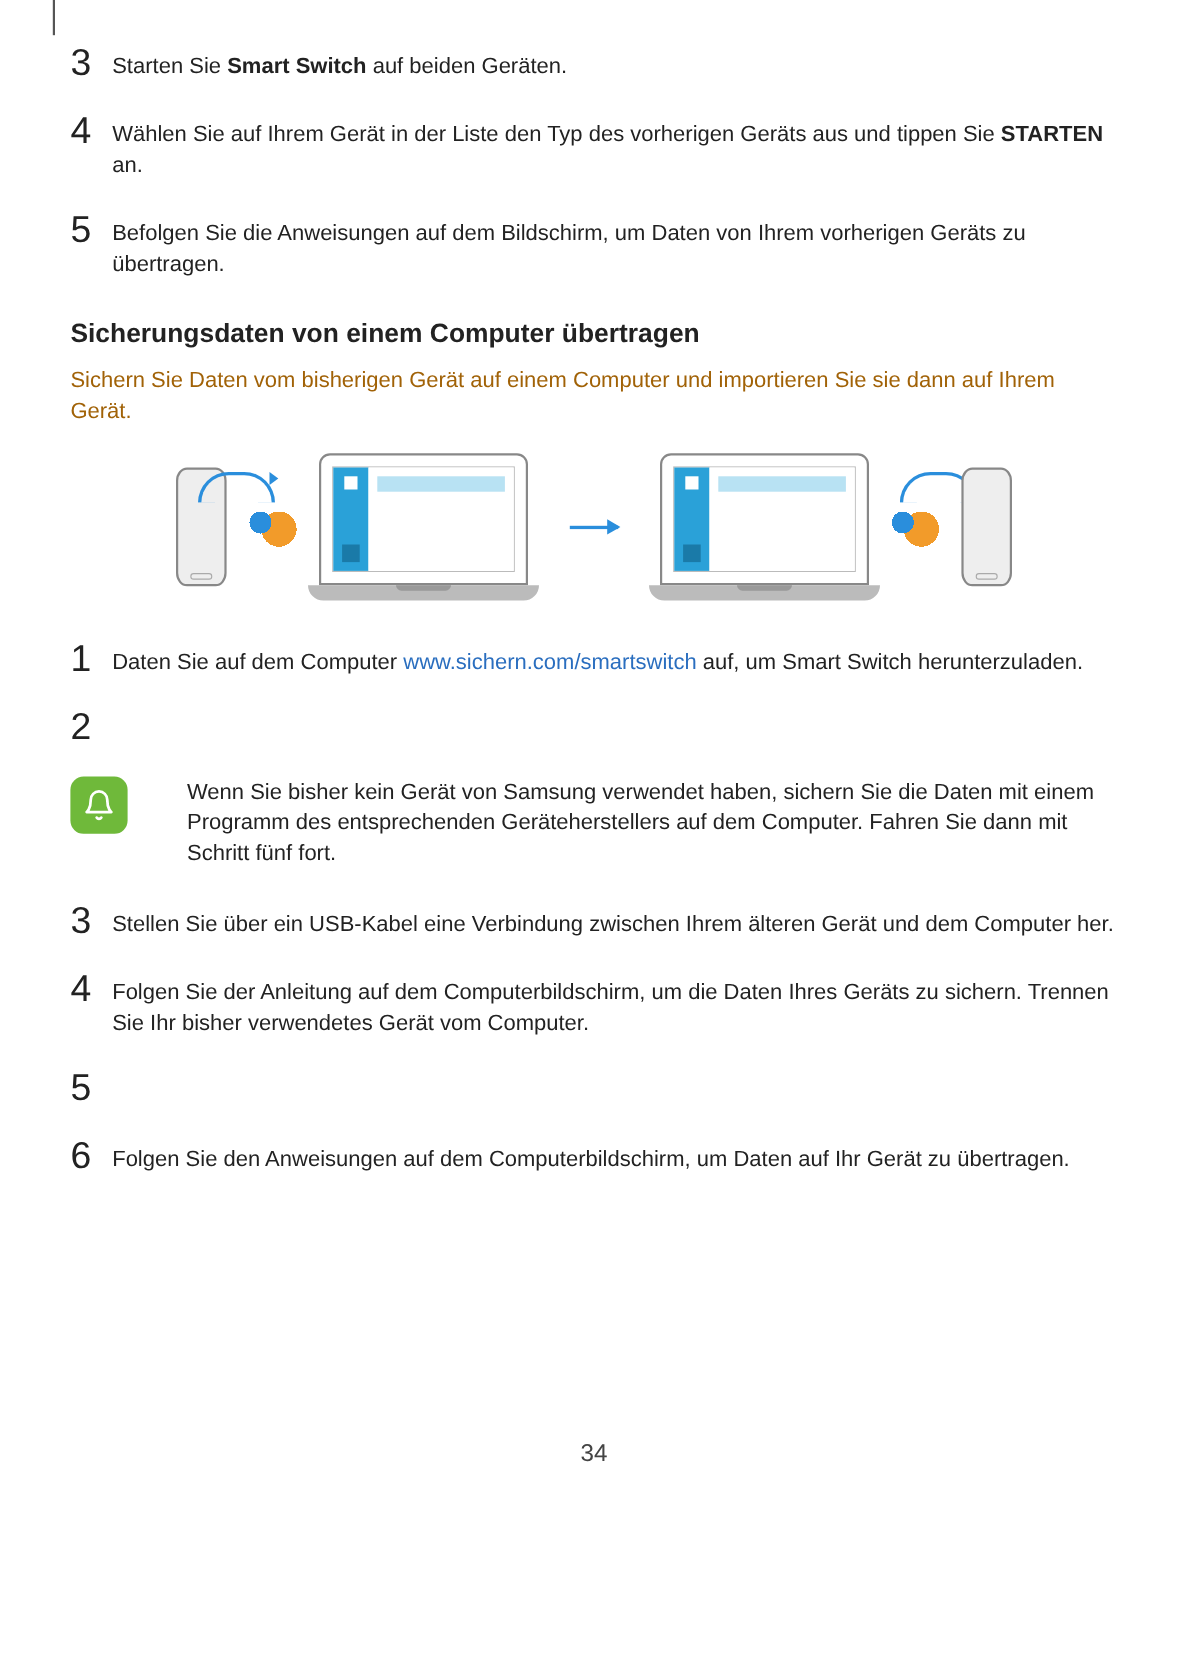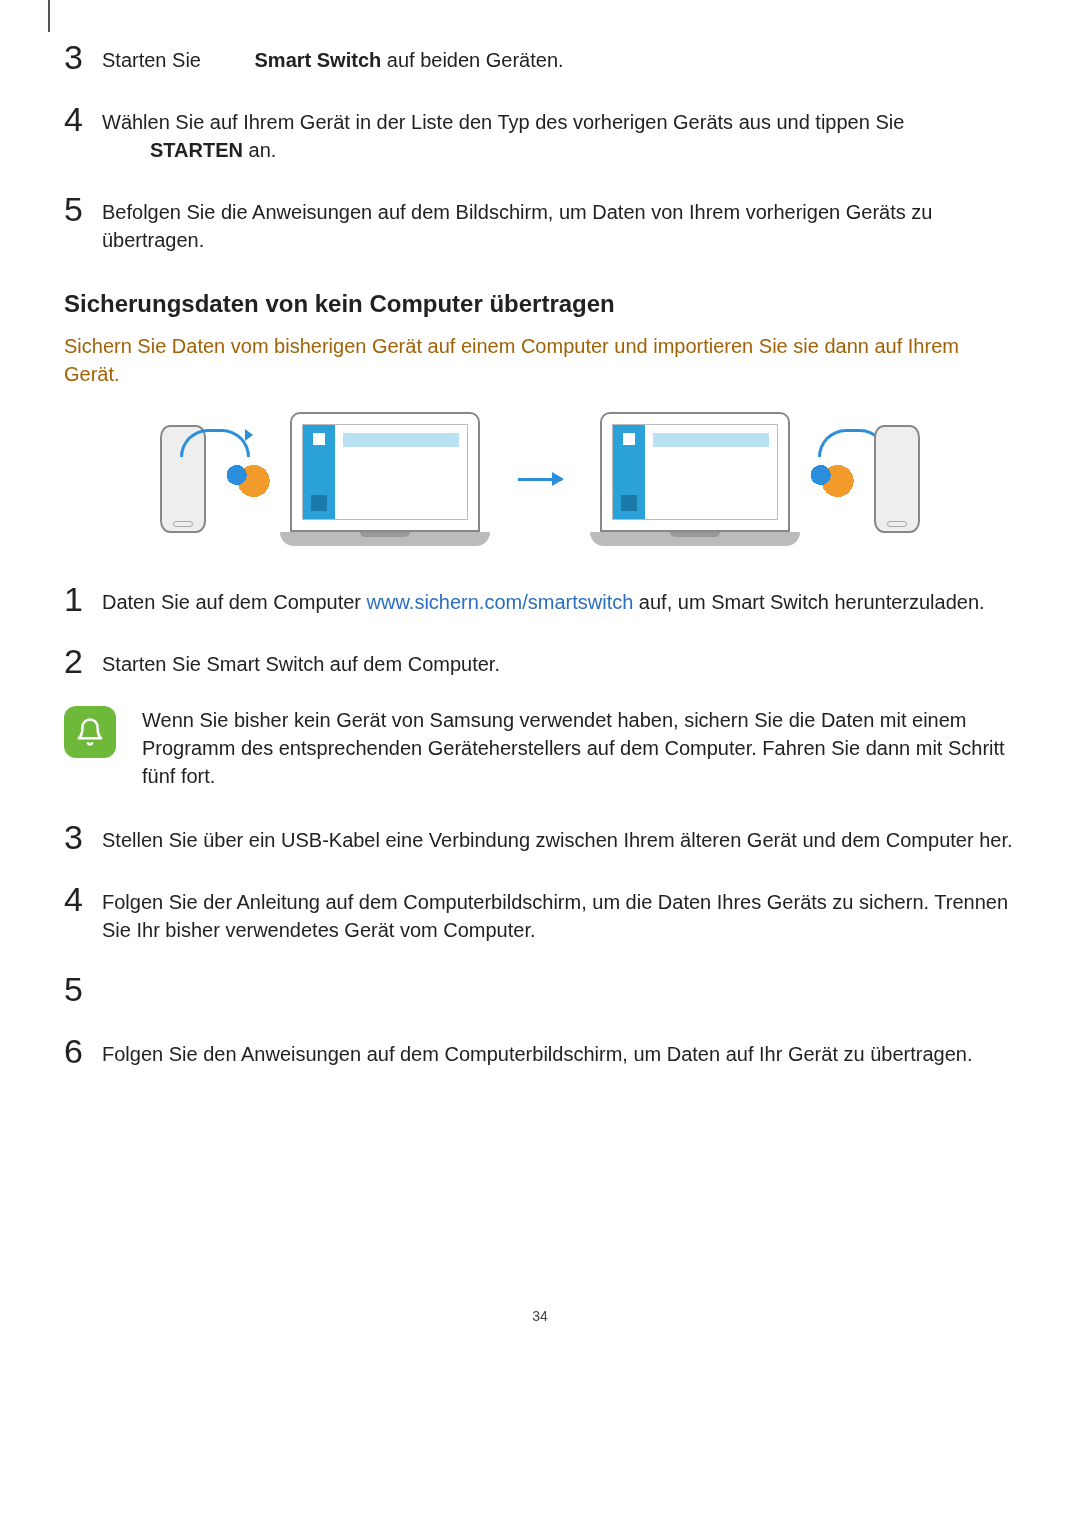--- a/index.html
+++ b/index.html
@@ -3,25 +3,25 @@
   <meta charset="utf-8">
   <style>
     * { box-sizing: border-box; margin: 0; padding: 0; }
     body { font-family: Arial, Helvetica, sans-serif; color: #222; background: #fff; width: 1080px; }
     .page { position: relative; padding: 40px 64px 60px 64px; }
     .side-rule { position: absolute; left: 48px; top: 0; width: 2px; height: 32px; background: #555; }
     .header-title { font-size: 22px; color: #555; margin-bottom: 50px; margin-left: 8px; }
     .step { display: flex; align-items: flex-start; margin-bottom: 28px; }
     .step-num { font-size: 34px; font-weight: 400; color: #222; width: 38px; flex-shrink: 0; line-height: 1; }
     .step-body { font-size: 20px; line-height: 1.4; color: #222; padding-top: 6px; }
-    .bold { font-weight: 700; margin-left: 48px; }
+    .bold { font-weight: 700; }
     .section-h { font-size: 24px; font-weight: 700; color: #222; margin: 36px 0 14px 0; }
     .section-p { font-size: 20px; line-height: 1.4; color: #a16207; margin-bottom: 20px; }
     .link { color: #2a6ebf; }
-    .note { display: flex; align-items: flex-start; margin: 14px 0 30px 0; }
+    .note { display: flex; align-items: flex-start; margin: 14px 0 30px 0; gap: 28px; }
     .note-icon { width: 52px; height: 52px; border-radius: 12px; background: #6fb93a; display: flex; align-items: center; justify-content: center; flex-shrink: 0; margin-right: 26px; }
     .note-body { font-size: 20px; line-height: 1.4; color: #222; }
     .illustration { display: flex; align-items: center; justify-content: center; gap: 20px; margin: 24px 0 36px 0; }
     .illustration .group { display: flex; align-items: center; gap: 10px; }
     .laptop { width: 210px; }
     .laptop-screen { width: 190px; height: 120px; border: 2px solid #888; border-radius: 10px 10px 0 0; margin: 0 auto; background: #fff; padding: 10px; }
     .screen-inner { width: 100%; height: 100%; border: 1px solid #bbb; display: flex; }
     .mini-side { width: 32px; background: #2aa1d8; display: flex; flex-direction: column; align-items: center; justify-content: space-between; padding: 8px 0; }
     .mini-side .sq { width: 12px; height: 12px; background: #fff; }
     .mini-side .ic { width: 16px; height: 16px; background: #1a7aa8; }
@@ -30,21 +30,21 @@
     .laptop-base { width: 210px; height: 14px; background: #bbb; border-radius: 0 0 30px 30px; position: relative; }
     .laptop-base::before { content: ""; position: absolute; left: 50%; top: 0; transform: translateX(-50%); width: 50px; height: 5px; background: #999; border-radius: 0 0 6px 6px; }
     .phone { width: 46px; height: 108px; border: 2px solid #888; border-radius: 10px / 12px; background: #eee; position: relative; }
     .phone::after { content: ""; position: absolute; bottom: 4px; left: 50%; transform: translateX(-50%); width: 18px; height: 4px; border: 1px solid #aaa; border-radius: 3px; }
     .gearcluster { width: 56px; height: 40px; background: radial-gradient(circle at 30% 40%, #2a8edc 0 10px, transparent 10px), radial-gradient(circle at 60% 55%, #f29b2a 0 16px, transparent 16px); position: relative; margin: 0 -6px; }
     .arc { width: 70px; height: 28px; border: 3px solid #2a8edc; border-bottom: none; border-radius: 70px 70px 0 0; margin: 0 -6px; position: relative; top: -30px; }
     .arc::after { content: ""; position: absolute; right: -6px; top: -3px; width: 0; height: 0; border-left: 8px solid #2a8edc; border-top: 6px solid transparent; border-bottom: 6px solid transparent; }
     .arrow { width: 60px; display: flex; align-items: center; justify-content: center; }
     .arrow-line { width: 44px; height: 3px; background: #2a8edc; position: relative; }
     .arrow-line::after { content: ""; position: absolute; right: -2px; top: -6px; width: 0; height: 0; border-left: 12px solid #2a8edc; border-top: 7px solid transparent; border-bottom: 7px solid transparent; }
-    .pagenum { text-align: center; font-size: 14px; color: #444; margin-top: 240px; }
+    .pagenum { text-align: center; font-size: 22px; color: #444; margin-top: 240px; }
   </style>
 </head>
 <body>
 
 <div class="page">
   <div class="side-rule"></div>
 
   <div class="step">
     <div class="step-num">3</div>
     <div class="step-body">
@@ -57,21 +57,21 @@
     <div class="step-body">
       <span>Wählen Sie auf Ihrem Gerät in der Liste den Typ des vorherigen Geräts aus und tippen Sie </span><span class="bold">STARTEN</span><span> an.</span>
     </div>
   </div>
 
   <div class="step">
     <div class="step-num">5</div>
     <div class="step-body">Befolgen Sie die Anweisungen auf dem Bildschirm, um Daten von Ihrem vorherigen Geräts zu übertragen.</div>
   </div>
 
-  <div class="section-h">Sicherungsdaten von kein Computer übertragen</div>
+  <div class="section-h">Sicherungsdaten von einem Computer übertragen</div>
   <div class="section-p">Sichern Sie Daten vom bisherigen Gerät auf einem Computer und importieren Sie sie dann auf Ihrem Gerät.</div>
 
   <div class="illustration">
     <div class="group">
       <div class="phone"></div>
       <div style="position:relative;width:0;">
         <div class="arc" style="position:absolute;left:-30px;top:-50px;"></div>
       </div>
       <div class="gearcluster"></div>
       <div class="laptop">
@@ -117,21 +117,20 @@
 
   <div class="step">
     <div class="step-num">1</div>
     <div class="step-body">
       <span>Daten Sie auf dem Computer </span><span class="link">www.sichern.com/smartswitch</span><span> auf, um Smart Switch herunterzuladen.</span>
     </div>
   </div>
 
   <div class="step">
     <div class="step-num">2</div>
-    <div class="step-body">Starten Sie Smart Switch auf dem Computer.</div>
   </div>
 
   <div class="note">
     <div class="note-icon">
       <svg width="30" height="30" viewBox="0 0 24 24" fill="none" stroke="#fff" stroke-width="2" stroke-linecap="round" stroke-linejoin="round">
           <path d="M18 8a6 6 0 0 0-12 0c0 7-3 9-3 9h18s-3-2-3-9"></path>
           <path d="M13.7 21a2 2 0 0 1-3.4 0"></path>
         </svg>
     </div>
     <div class="note-body">Wenn Sie bisher kein Gerät von Samsung verwendet haben, sichern Sie die Daten mit einem Programm des entsprechenden Geräteherstellers auf dem Computer. Fahren Sie dann mit Schritt fünf fort.</div>

